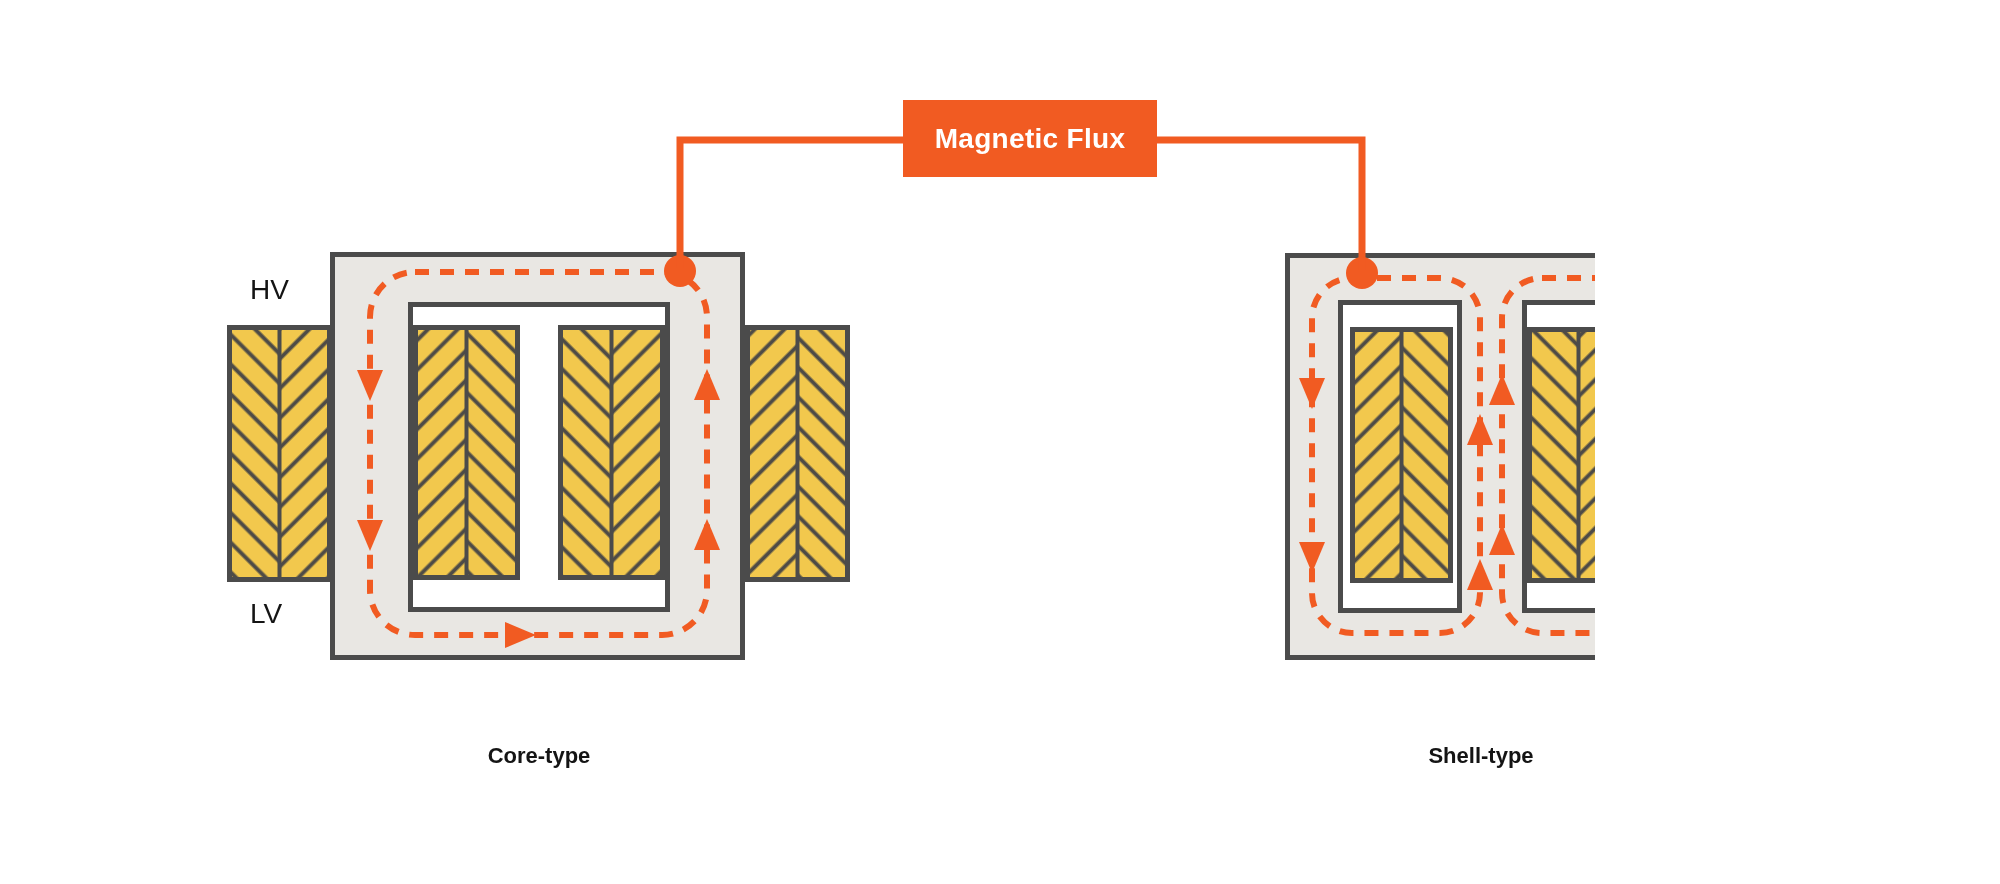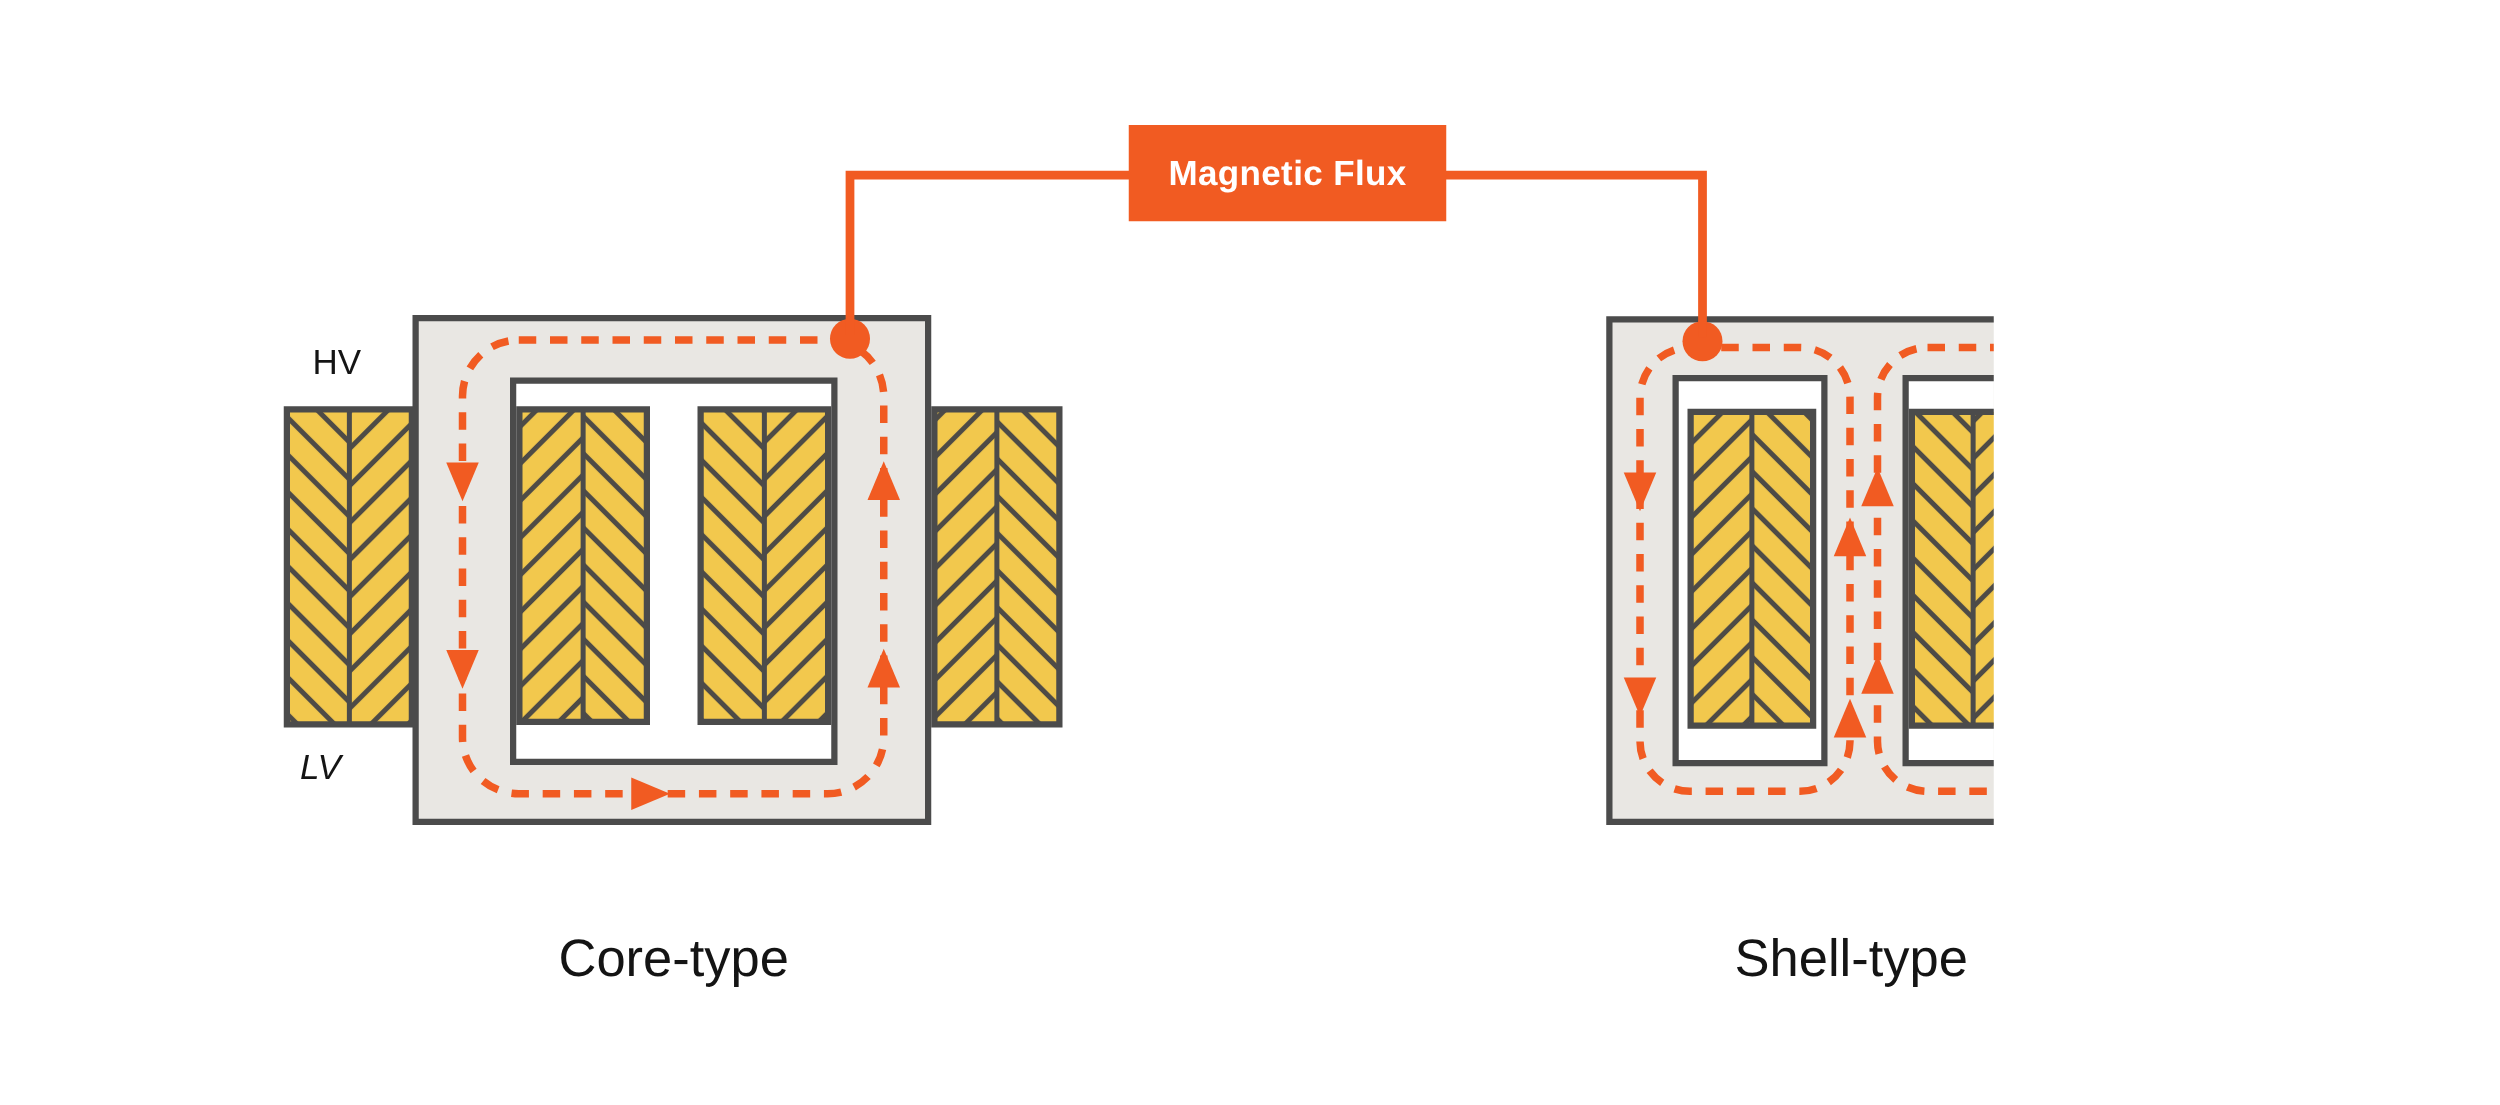--- a/index.html
+++ b/index.html
@@ -28,23 +28,23 @@
   .flux-dot{fill:var(--accent-orange,#F15B22);}
   .connector{fill:none;stroke:var(--accent-orange,#F15B22);stroke-width:7;}
   .logo-stroke{fill:none;stroke:var(--accent-orange,#F15B22);stroke-width:9;stroke-linejoin:miter;stroke-linecap:butt;}
 
   
   .flux-banner{position:absolute;left:903px;top:100px;width:254px;height:77px;
     background:var(--accent-orange,#F15B22);display:flex;align-items:center;justify-content:center;}
   .flux-banner span{color:#fff;font-weight:bold;font-size:28px;letter-spacing:0.3px;}
   .winding-label{position:absolute;color:var(--text-dark,#141414);font-size:28px;line-height:1;}
   .label-hv{left:250px;top:276px;}
-  .label-lv{left:240px;top:600px;font-style:italic;}
+  .label-lv{left:250px;top:600px;}
   .caption{position:absolute;top:743px;transform:translateX(-50%);color:var(--text-dark,#141414);
-    font-size:42px;font-weight:normal;white-space:nowrap;}
+    font-size:22px;font-weight:bold;white-space:nowrap;}
   .caption-core{left:539px;}
   .caption-shell{left:1481px;}
 </style>
 </head>
 <body>
 
 <div class="stage">
 
   <svg width="2000" height="884" viewBox="0 0 2000 884">
     <defs>

